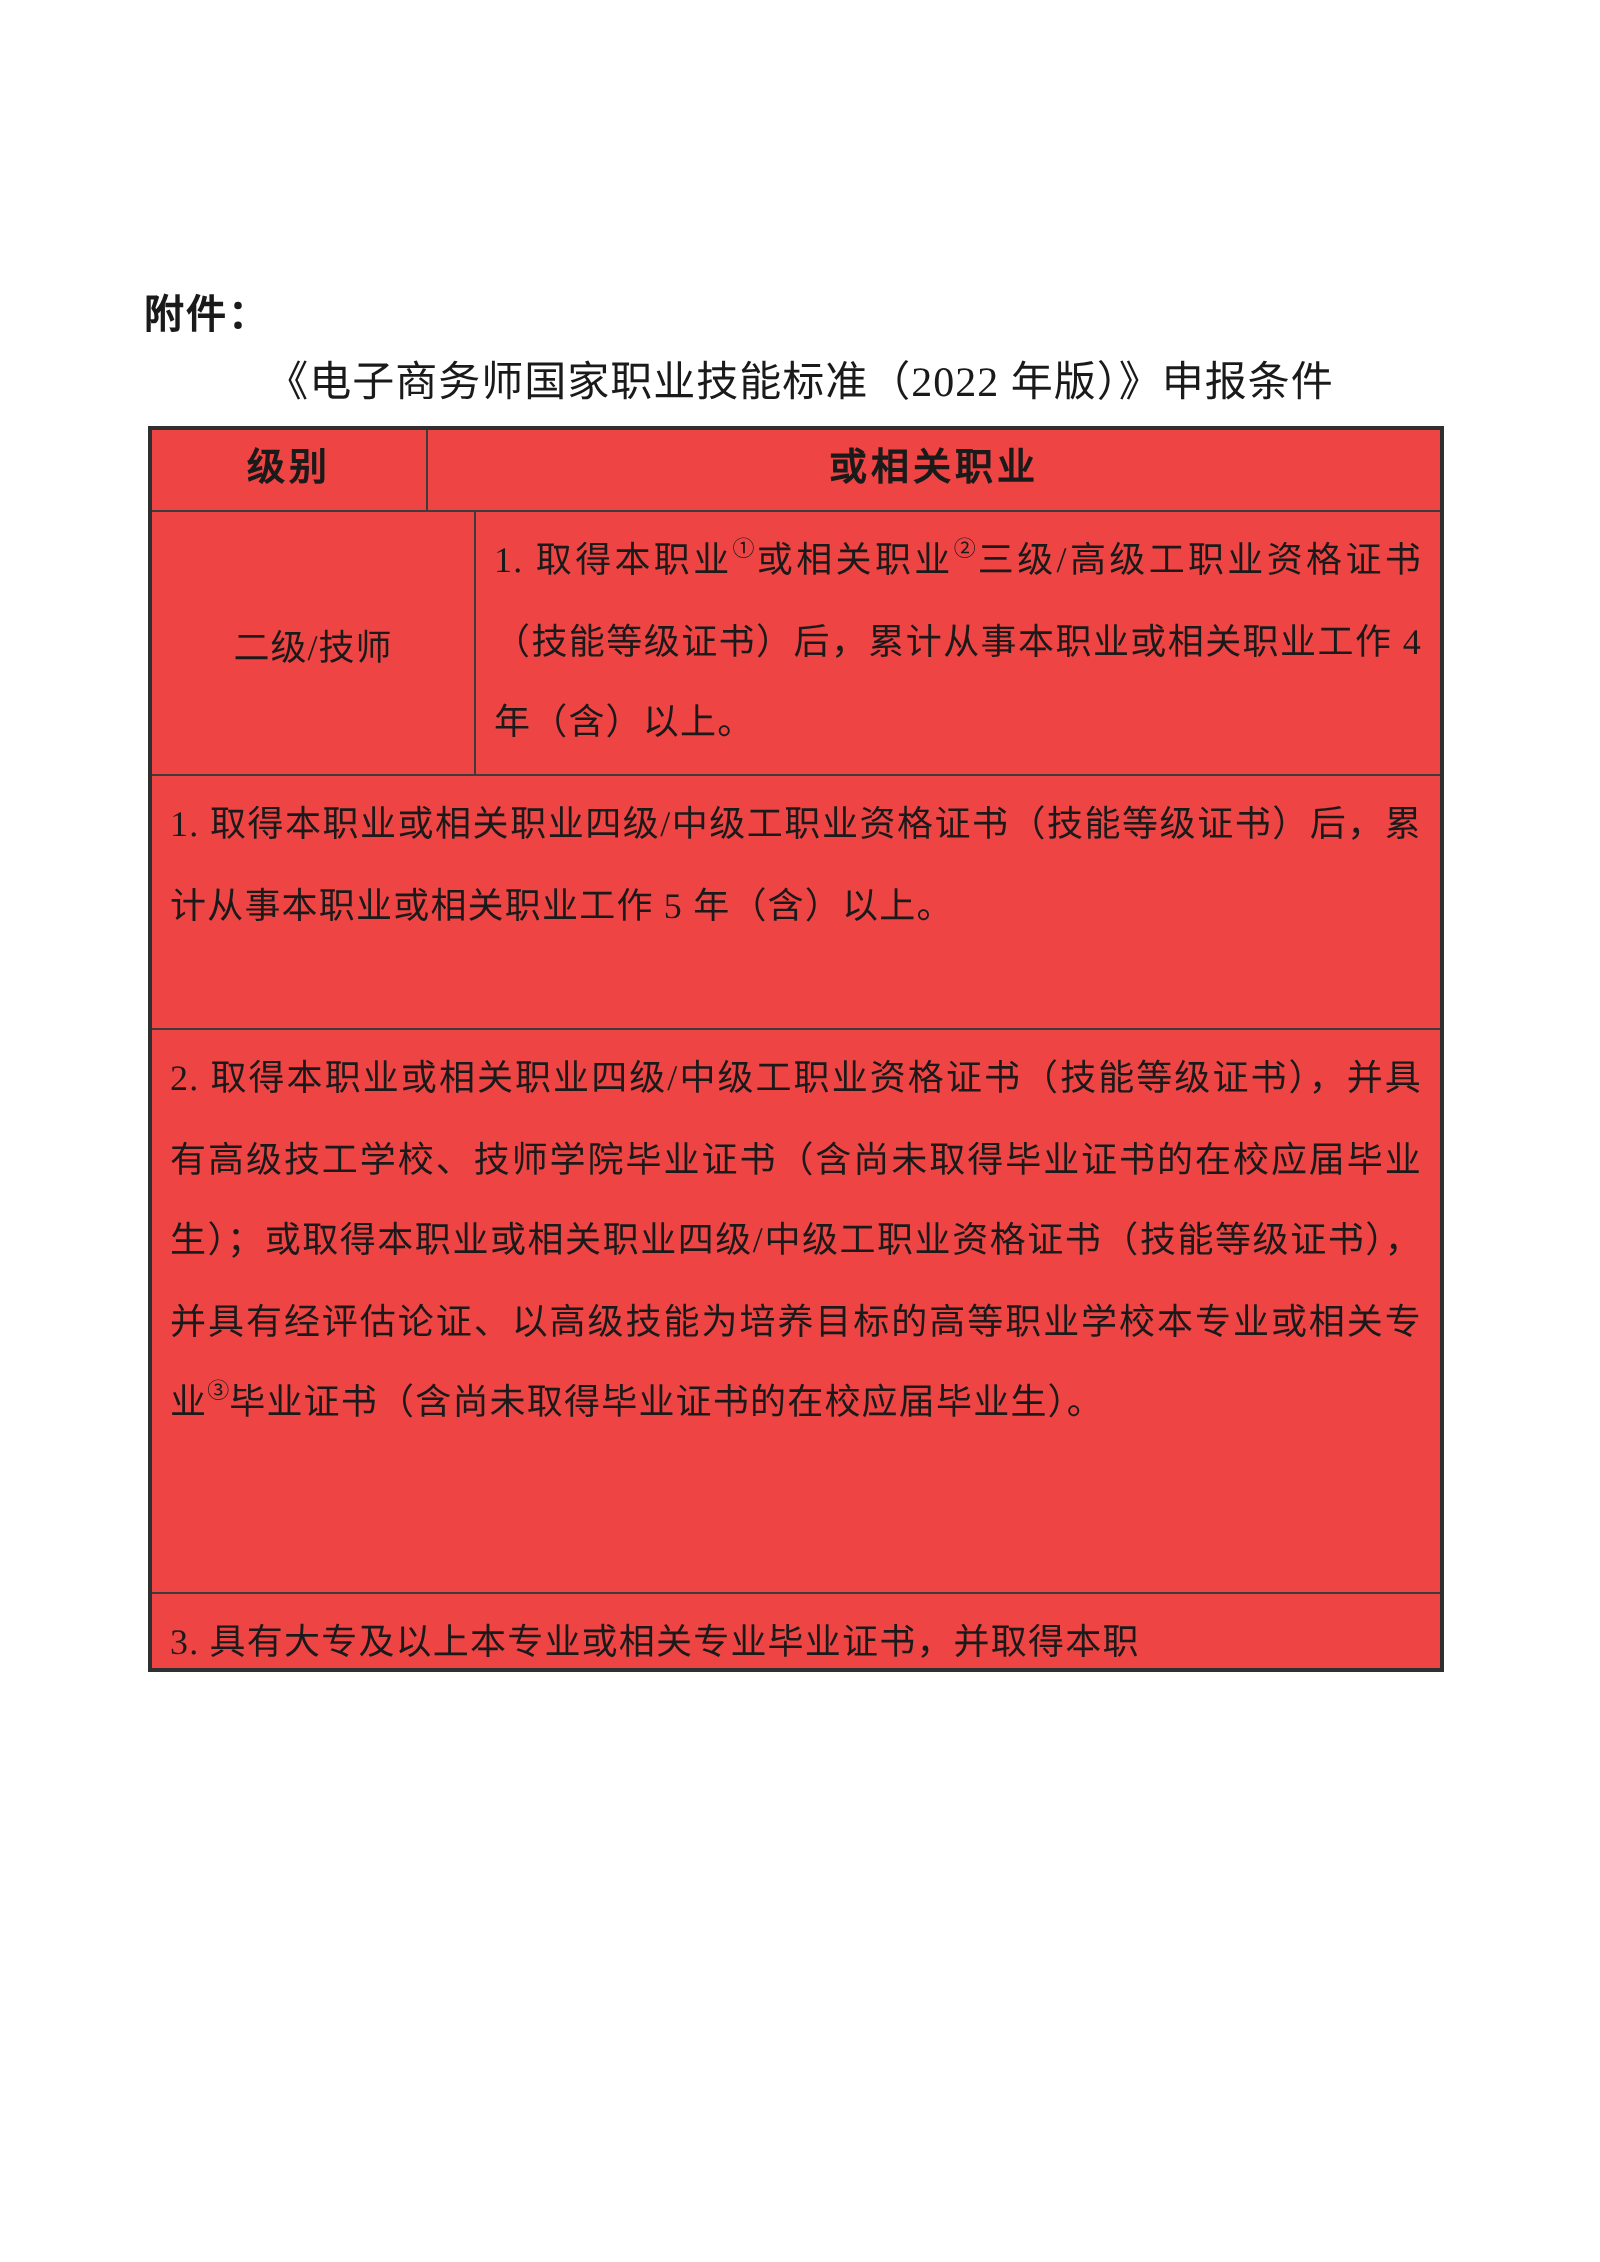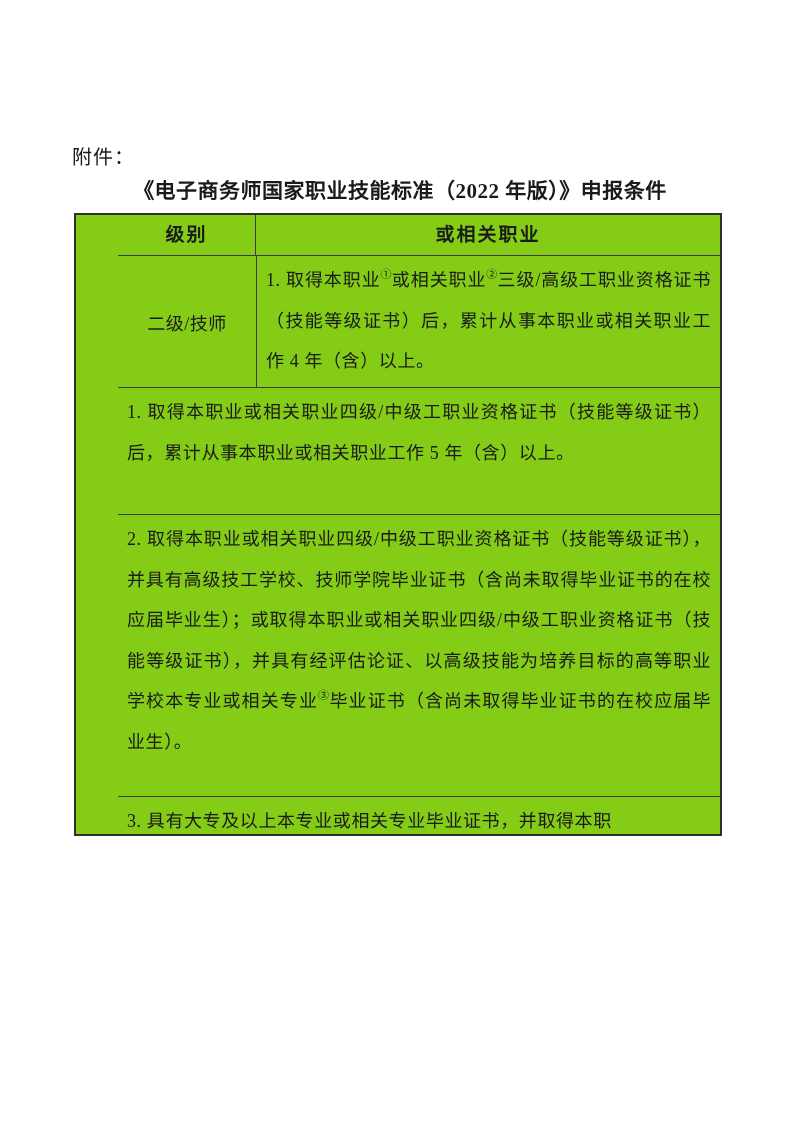--- a/index.html
+++ b/index.html
@@ -14,43 +14,42 @@
     background: #ffffff;
     color: #1a1a1a;
     font-family: "Liberation Serif", "DejaVu Serif", serif;
     overflow: hidden;
   }
   .attachment {
     position: absolute;
     top: 141px;
     left: 72px;
     font-size: 20px;
-    font-weight: normal;
+    font-weight: bold;
     letter-spacing: 1px;
   }
   .doc-title {
     position: absolute;
     top: 174px;
     left: 0;
     width: 100%;
     text-align: center;
     font-size: 21px;
-    font-weight: bold;
+    font-weight: normal;
     letter-spacing: 0.5px;
     white-space: nowrap;
   }
   .cond-table {
     position: absolute;
     top: 213px;
     left: 74px;
     width: 648px;
     border: 2px solid #2f2f2f;
     box-sizing: border-box;
-    background: #84cc16;
-    padding-left: 42px;
+    background: #ef4444;
   }
   .thead {
     display: flex;
     border-bottom: 1px solid #3c3c3c;
   }
   .th {
     font-size: 19px;
     font-weight: bold;
     text-align: center;
     line-height: 40px;
@@ -63,21 +62,21 @@
     width: 138px;
     border-right: 1px solid #3c3c3c;
   }
   .th-cond { flex: 1; }
   .trow {
     display: flex;
     align-items: stretch;
   }
   .trow + .trow { border-top: 1px solid #3c3c3c; }
   .level-cell {
-    width: 139px;
+    width: 162px;
     border-right: 1px solid #3c3c3c;
     display: flex;
     align-items: center;
     justify-content: center;
     font-size: 18px;
     letter-spacing: 0.5px;
     box-sizing: border-box;
     text-align: left;
   }
   .conds {

